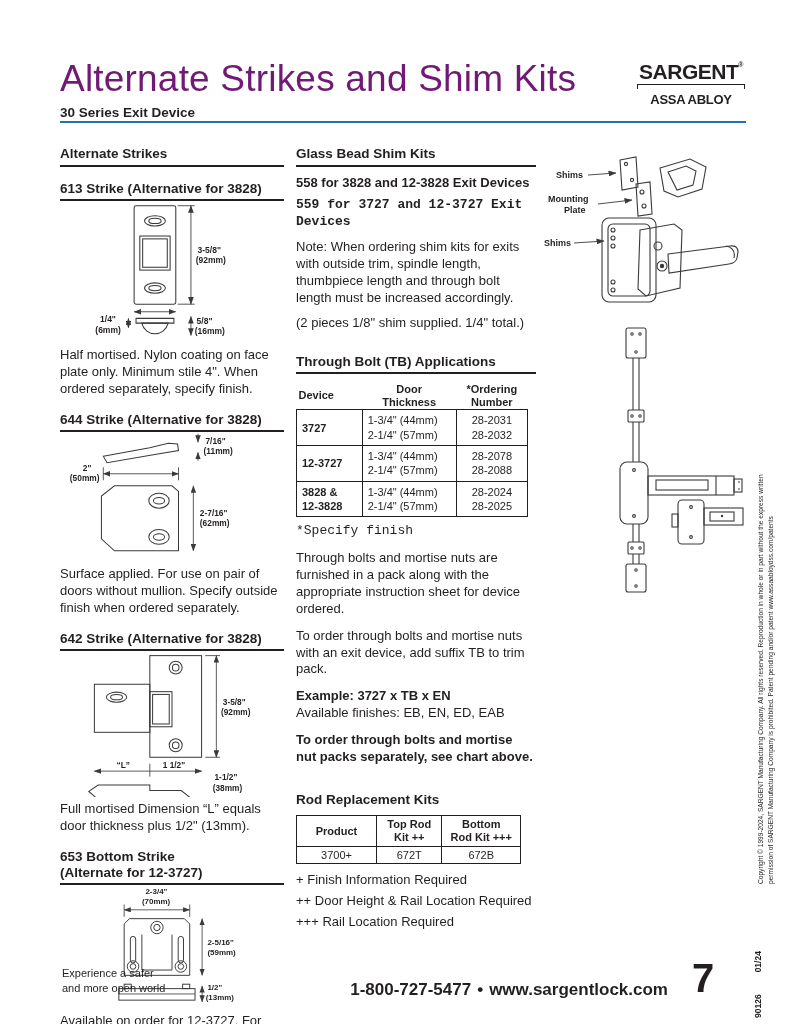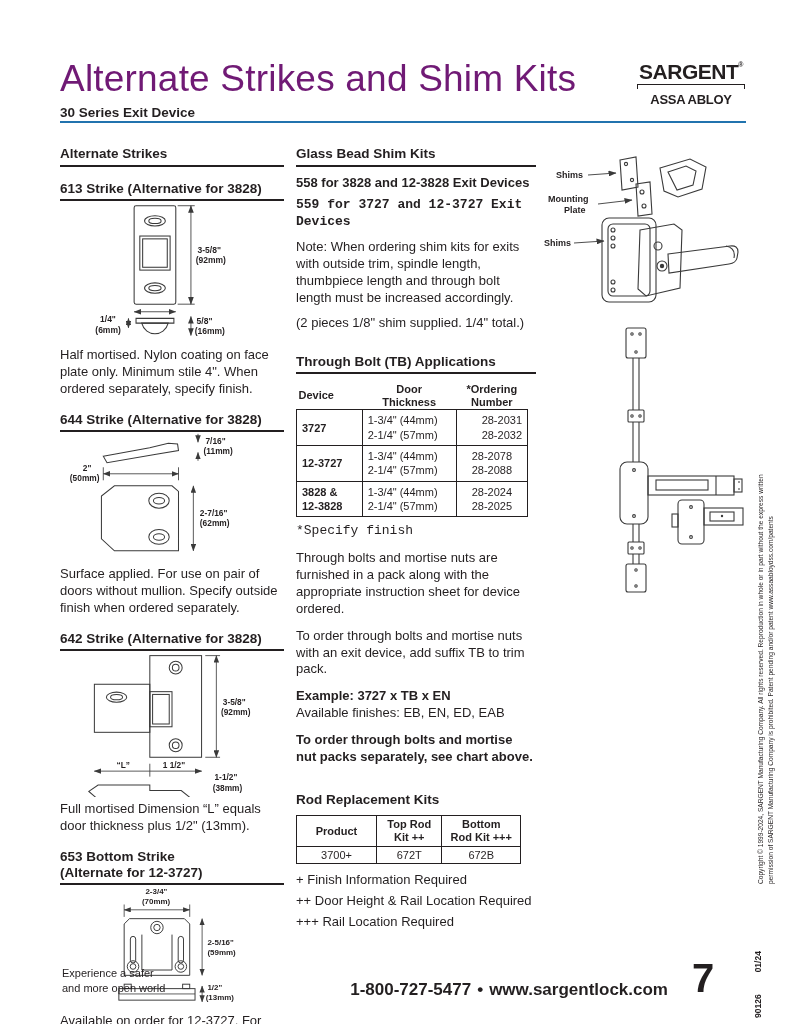--- a/index.html
+++ b/index.html
@@ -242,21 +242,21 @@
     </thead>
     <tbody>
       <tr>
         <td class="dev">
             <div>3727</div>
           </td>
         <td>
             <div>1-3/4" (44mm)</div>
             <div>2-1/4" (57mm)</div>
           </td>
-        <td style="text-align:right">
+        <td style="text-align:center">
             <div>28-2031</div>
             <div>28-2032</div>
           </td>
       </tr>
       <tr>
         <td class="dev">
             <div>12-3727</div>
           </td>
         <td>
             <div>1-3/4" (44mm)</div>

